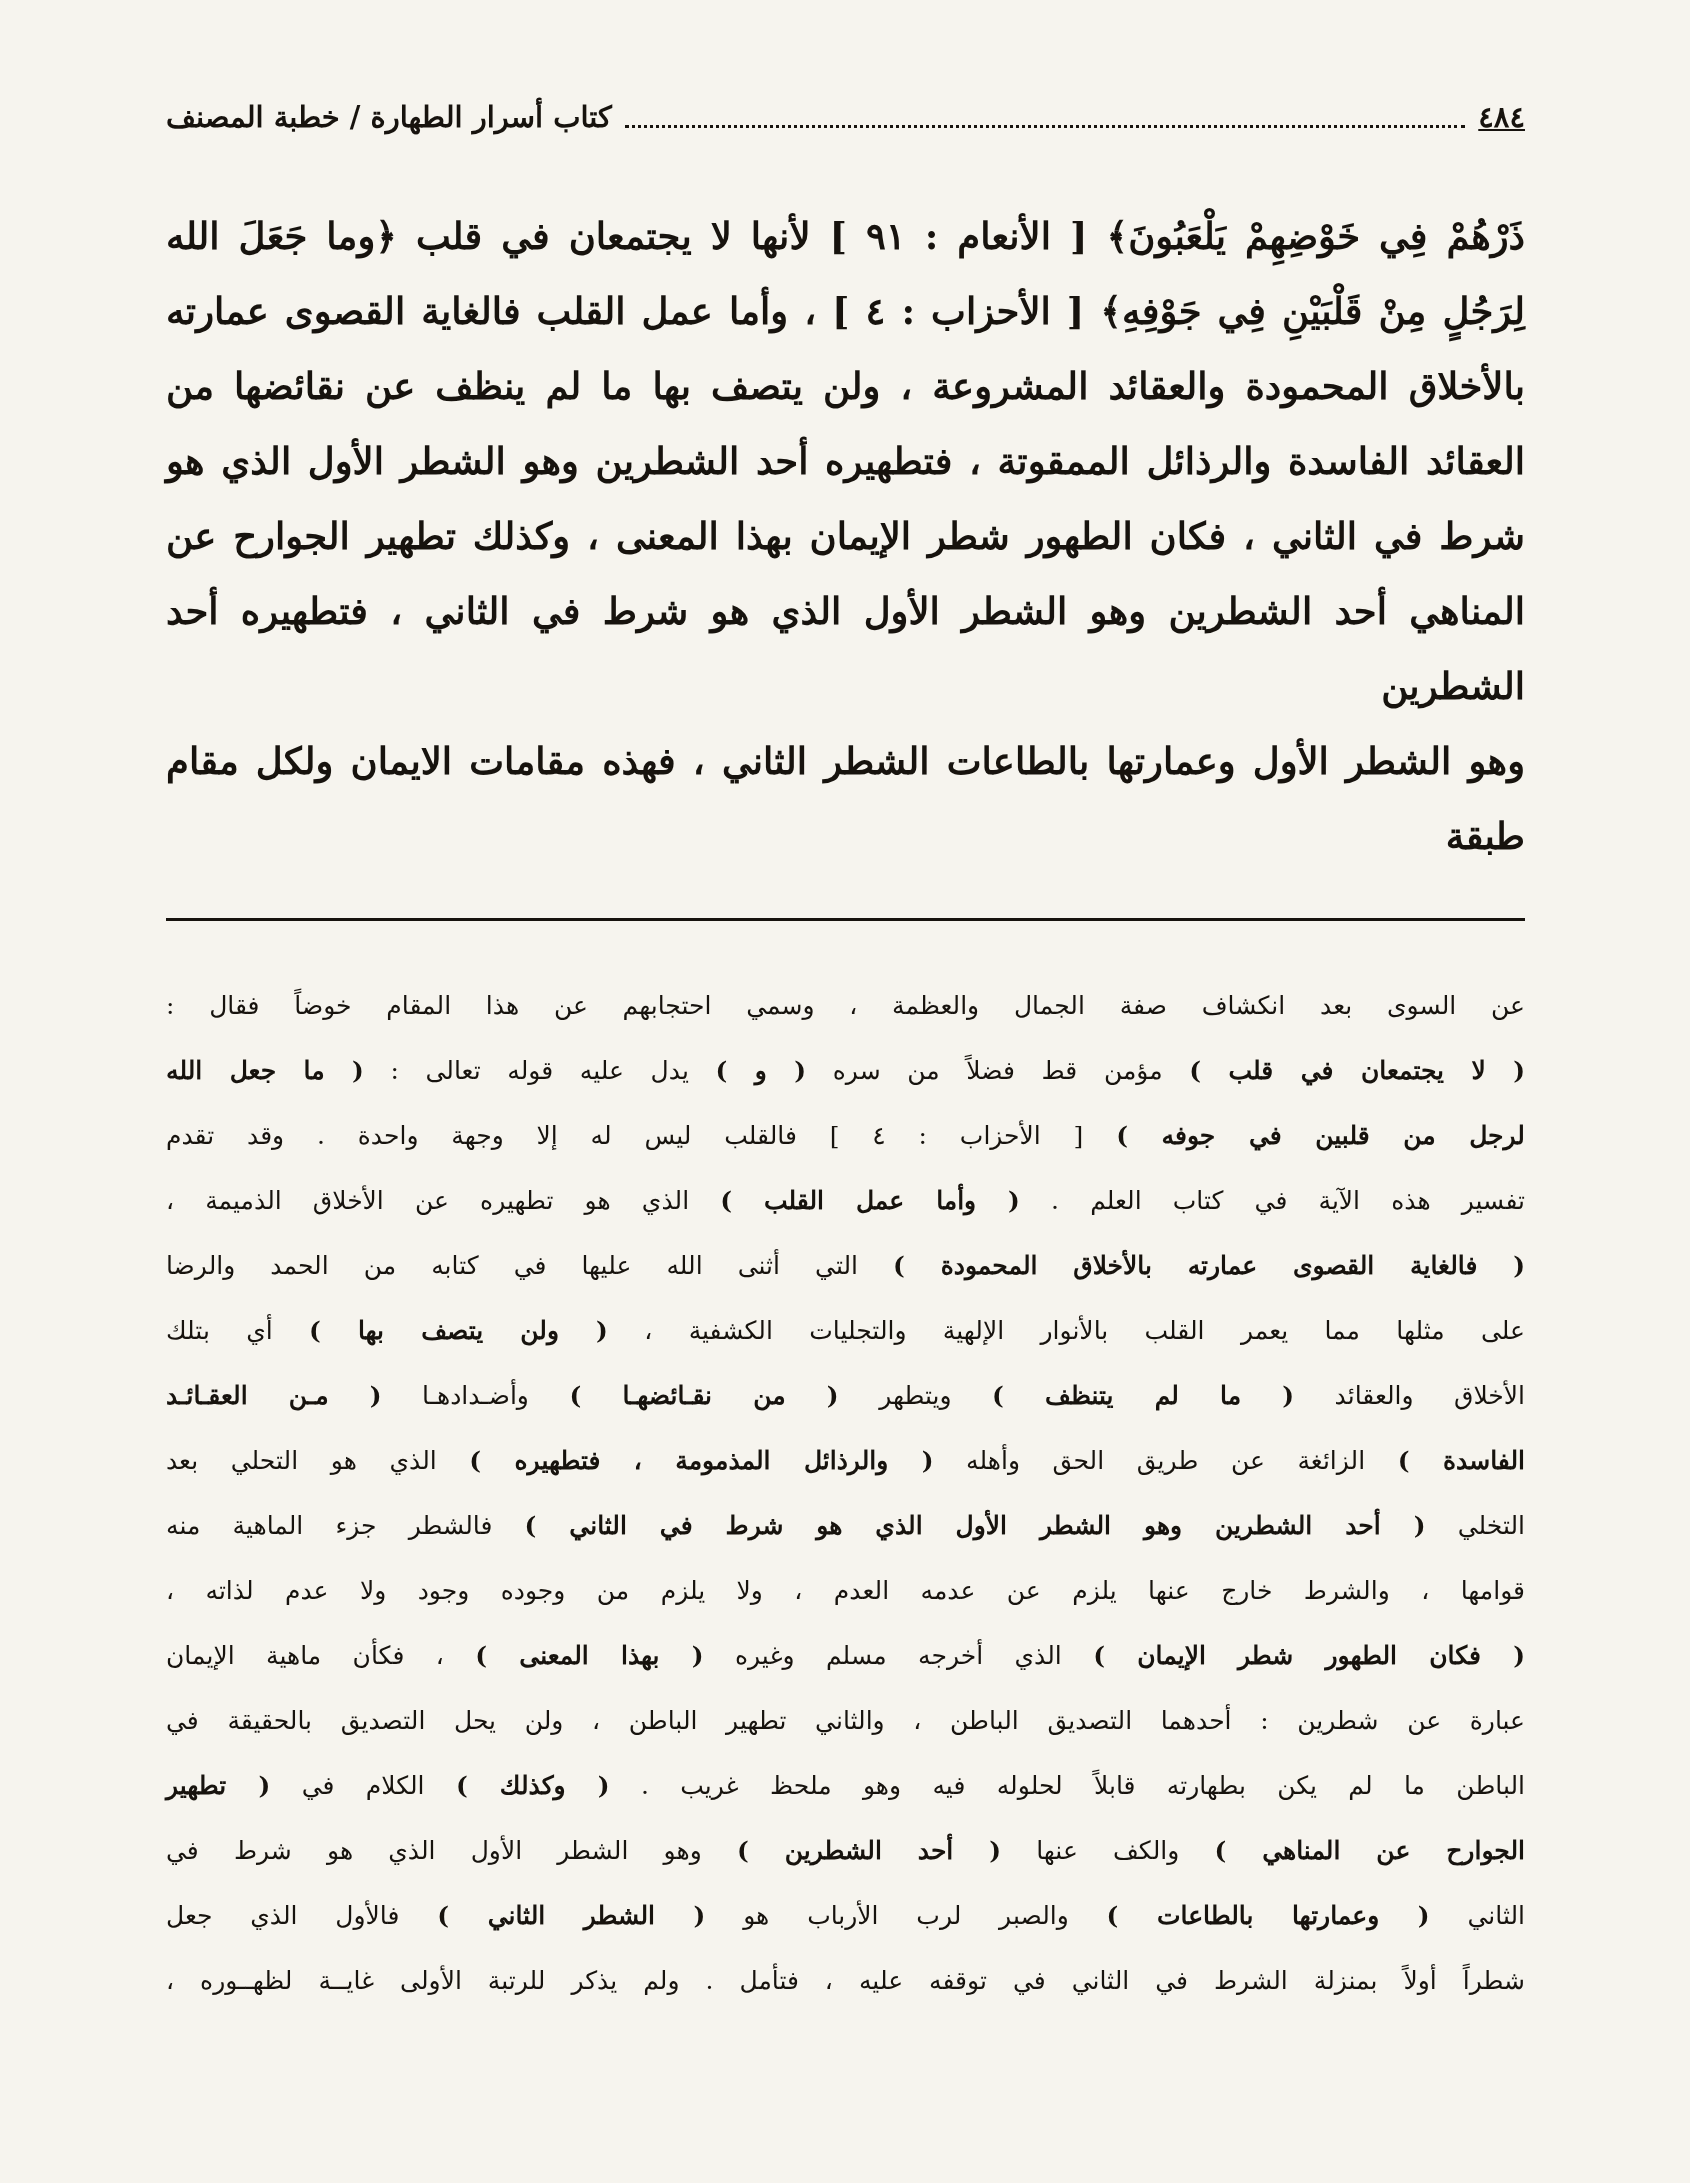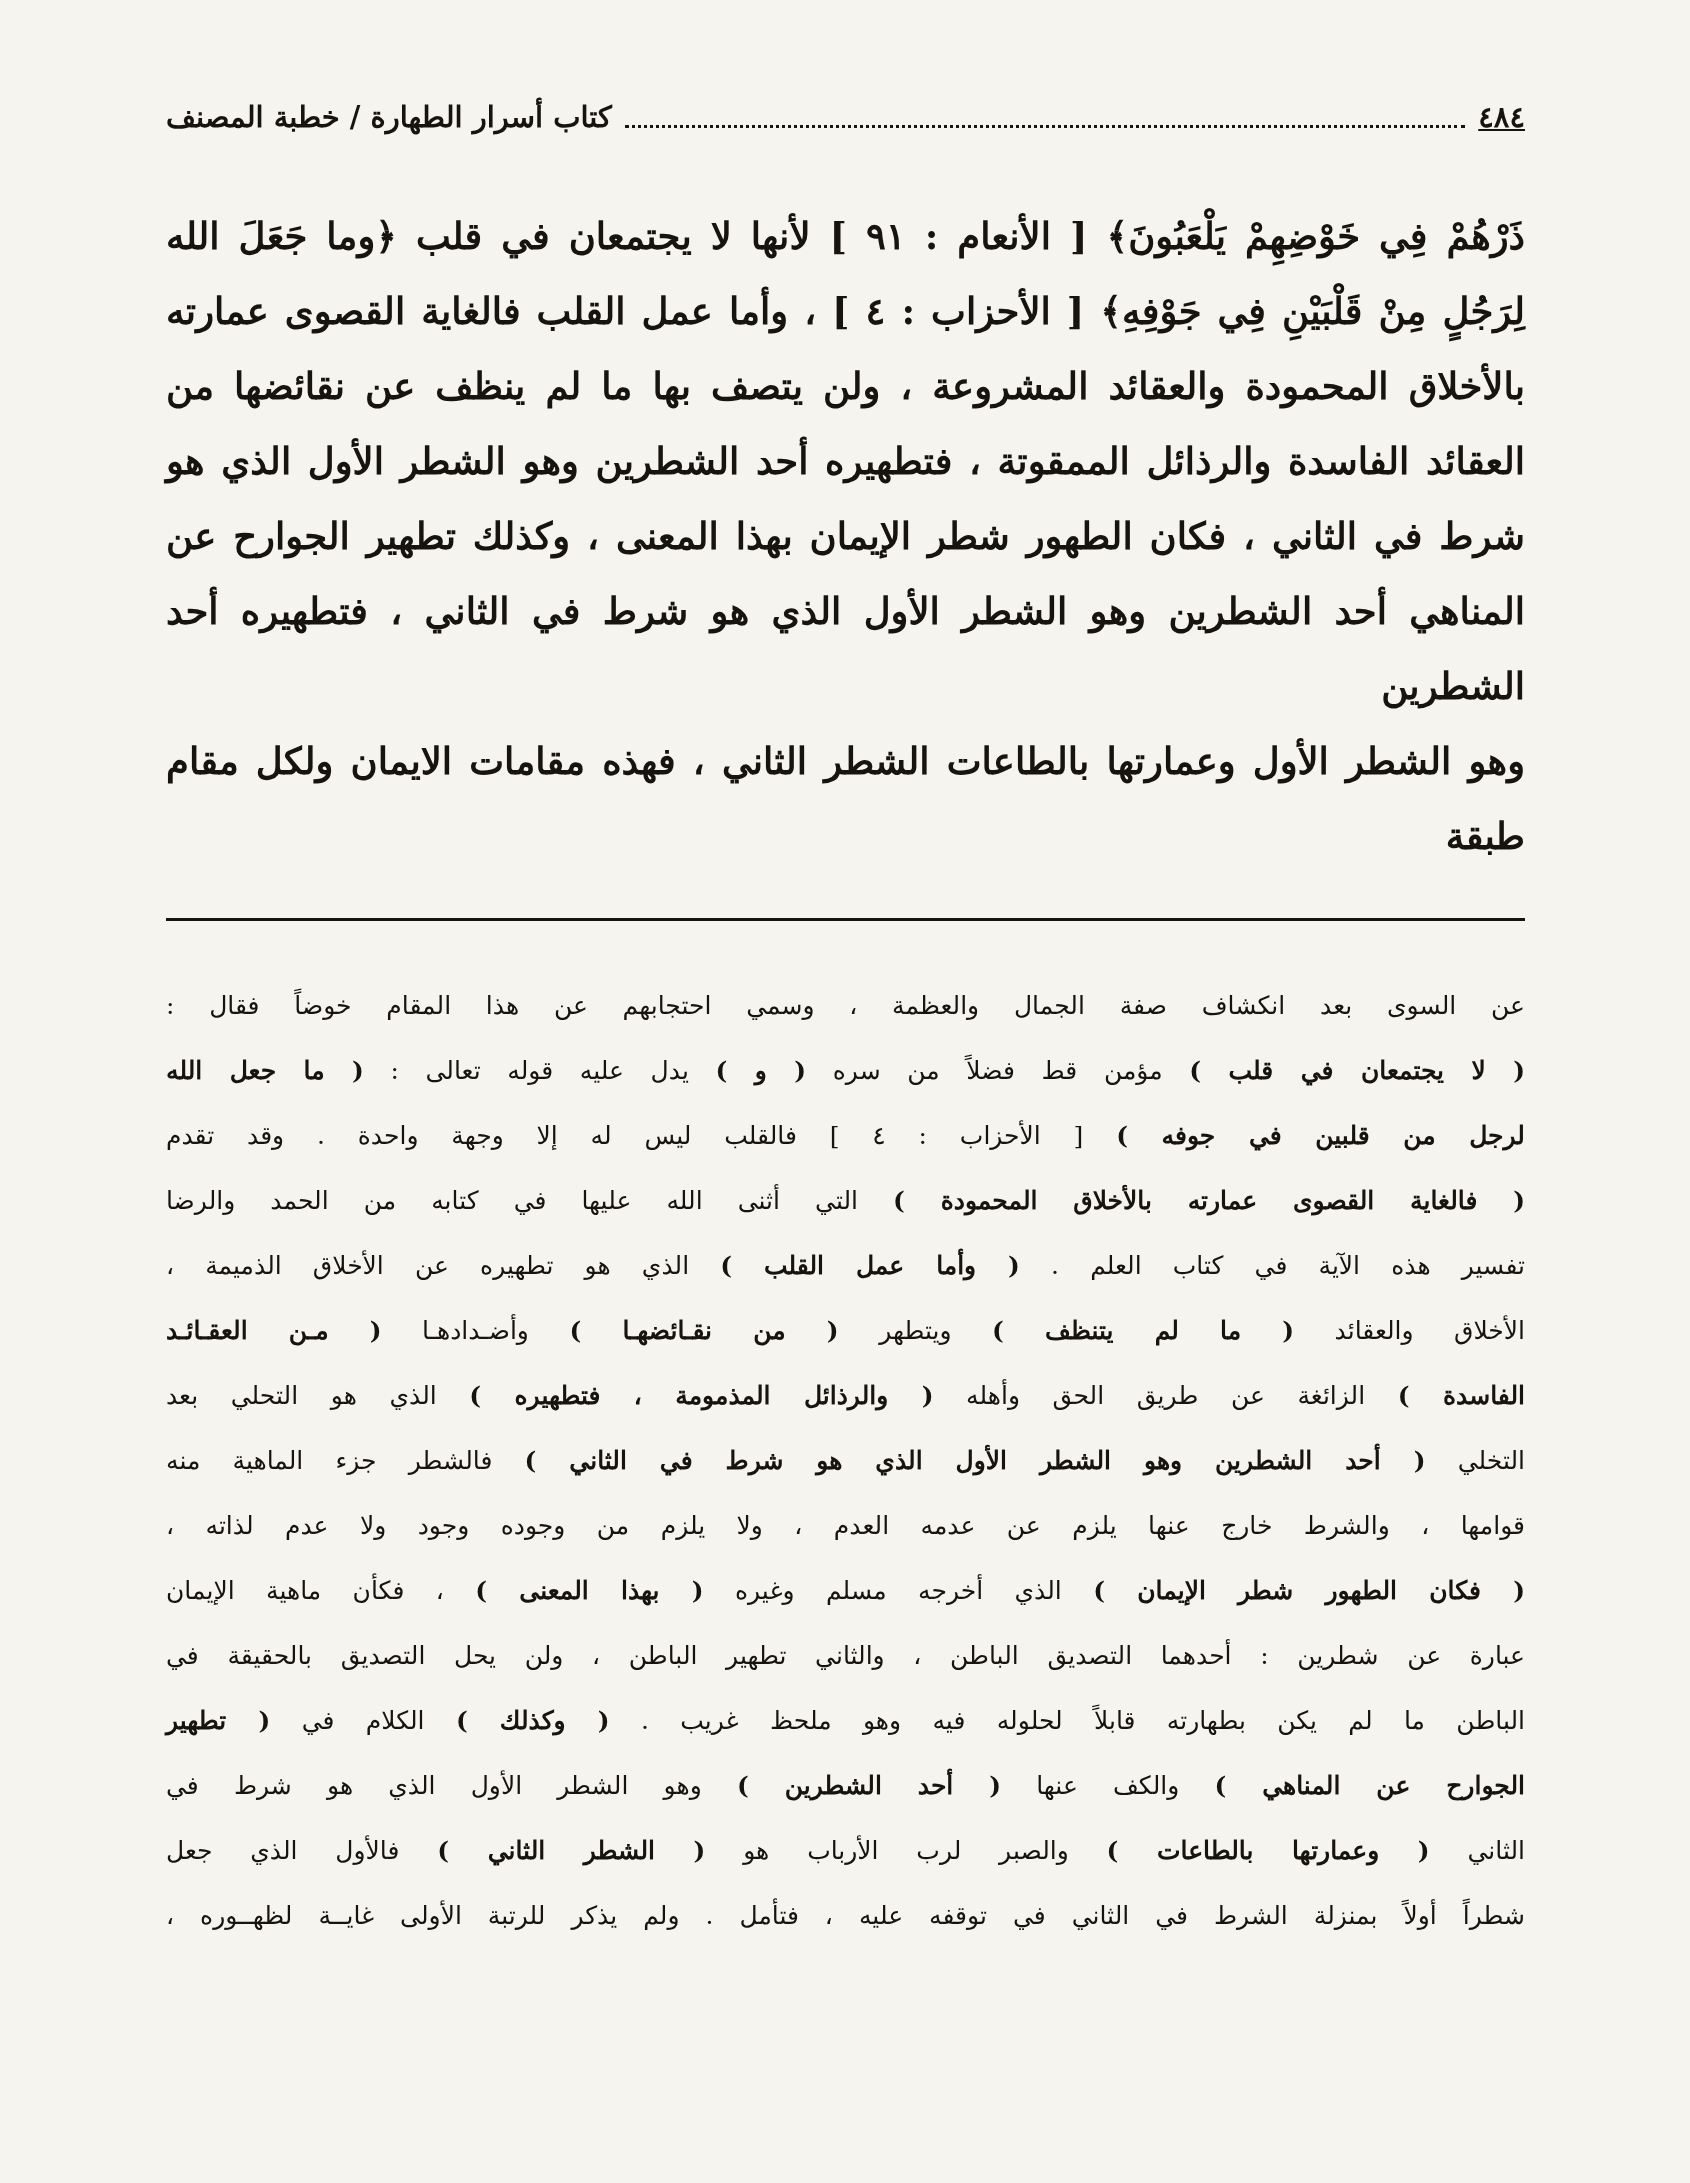--- a/index.html
+++ b/index.html
@@ -99,22 +99,23 @@
       <div class="matn-line">المناهي أحد الشطرين وهو الشطر الأول الذي هو شرط في الثاني ، فتطهيره أحد الشطرين</div>
       <div class="matn-line">وهو الشطر الأول وعمارتها بالطاعات الشطر الثاني ، فهذه مقامات الايمان ولكل مقام طبقة</div>
     </main>
 
   <hr class="separator">
 
   <section class="commentary" id="commentary">
       <div class="commentary-line"><span class="">عن السوى بعد انكشاف صفة الجمال والعظمة ، وسمي احتجابهم عن هذا المقام خوضاً فقال :</span></div>
       <div class="commentary-line"><span class="b">( لا يجتمعان في قلب )</span><span class=""> مؤمن قط فضلاً من سره </span><span class="b">( و )</span><span class=""> يدل عليه قوله تعالى : </span><span class="b">( ما جعل الله</span></div>
       <div class="commentary-line"><span class="b">لرجل من قلبين في جوفه )</span><span class=""> [ الأحزاب : ٤ ] فالقلب ليس له إلا وجهة واحدة . وقد تقدم</span></div>
+      <div class="commentary-line"><span class="">تفسير هذه الآية في كتاب العلم . </span><span class="b">( وأما عمل القلب )</span><span class=""> الذي هو تطهيره عن الأخلاق الذميمة ،</span></div>
       <div class="commentary-line"><span class="b">( فالغاية القصوى عمارته بالأخلاق المحمودة )</span><span class=""> التي أثنى الله عليها في كتابه من الحمد والرضا</span></div>
-      <div class="commentary-line"><span class="">تفسير هذه الآية في كتاب العلم . </span><span class="b">( وأما عمل القلب )</span><span class=""> الذي هو تطهيره عن الأخلاق الذميمة ،</span></div>
+      <div class="commentary-line"><span class="">على مثلها مما يعمر القلب بالأنوار الإلهية والتجليات الكشفية ، </span><span class="b">( ولن يتصف بها )</span><span class=""> أي بتلك</span></div>
       <div class="commentary-line"><span class="">الأخلاق والعقائد </span><span class="b">( ما لم يتنظف )</span><span class=""> ويتطهر </span><span class="b">( من نقـائضهـا )</span><span class=""> وأضـدادهـا </span><span class="b">( مـن العقـائـد</span></div>
       <div class="commentary-line"><span class="b">الفاسدة )</span><span class=""> الزائغة عن طريق الحق وأهله </span><span class="b">( والرذائل المذمومة ، فتطهيره )</span><span class=""> الذي هو التحلي بعد</span></div>
       <div class="commentary-line"><span class="">التخلي </span><span class="b">( أحد الشطرين وهو الشطر الأول الذي هو شرط في الثاني )</span><span class=""> فالشطر جزء الماهية منه</span></div>
       <div class="commentary-line"><span class="">قوامها ، والشرط خارج عنها يلزم عن عدمه العدم ، ولا يلزم من وجوده وجود ولا عدم لذاته ،</span></div>
       <div class="commentary-line"><span class="b">( فكان الطهور شطر الإيمان )</span><span class=""> الذي أخرجه مسلم وغيره </span><span class="b">( بهذا المعنى )</span><span class=""> ، فكأن ماهية الإيمان</span></div>
       <div class="commentary-line"><span class="">عبارة عن شطرين : أحدهما التصديق الباطن ، والثاني تطهير الباطن ، ولن يحل التصديق بالحقيقة في</span></div>
       <div class="commentary-line"><span class="">الباطن ما لم يكن بطهارته قابلاً لحلوله فيه وهو ملحظ غريب . </span><span class="b">( وكذلك )</span><span class=""> الكلام في </span><span class="b">( تطهير</span></div>
       <div class="commentary-line"><span class="b">الجوارح عن المناهي )</span><span class=""> والكف عنها </span><span class="b">( أحد الشطرين )</span><span class=""> وهو الشطر الأول الذي هو شرط في</span></div>
       <div class="commentary-line"><span class="">الثاني </span><span class="b">( وعمارتها بالطاعات )</span><span class=""> والصبر لرب الأرباب هو </span><span class="b">( الشطر الثاني )</span><span class=""> فالأول الذي جعل</span></div>
       <div class="commentary-line"><span class="">شطراً أولاً بمنزلة الشرط في الثاني في توقفه عليه ، فتأمل . ولم يذكر للرتبة الأولى غايــة لظهــوره ،</span></div>

